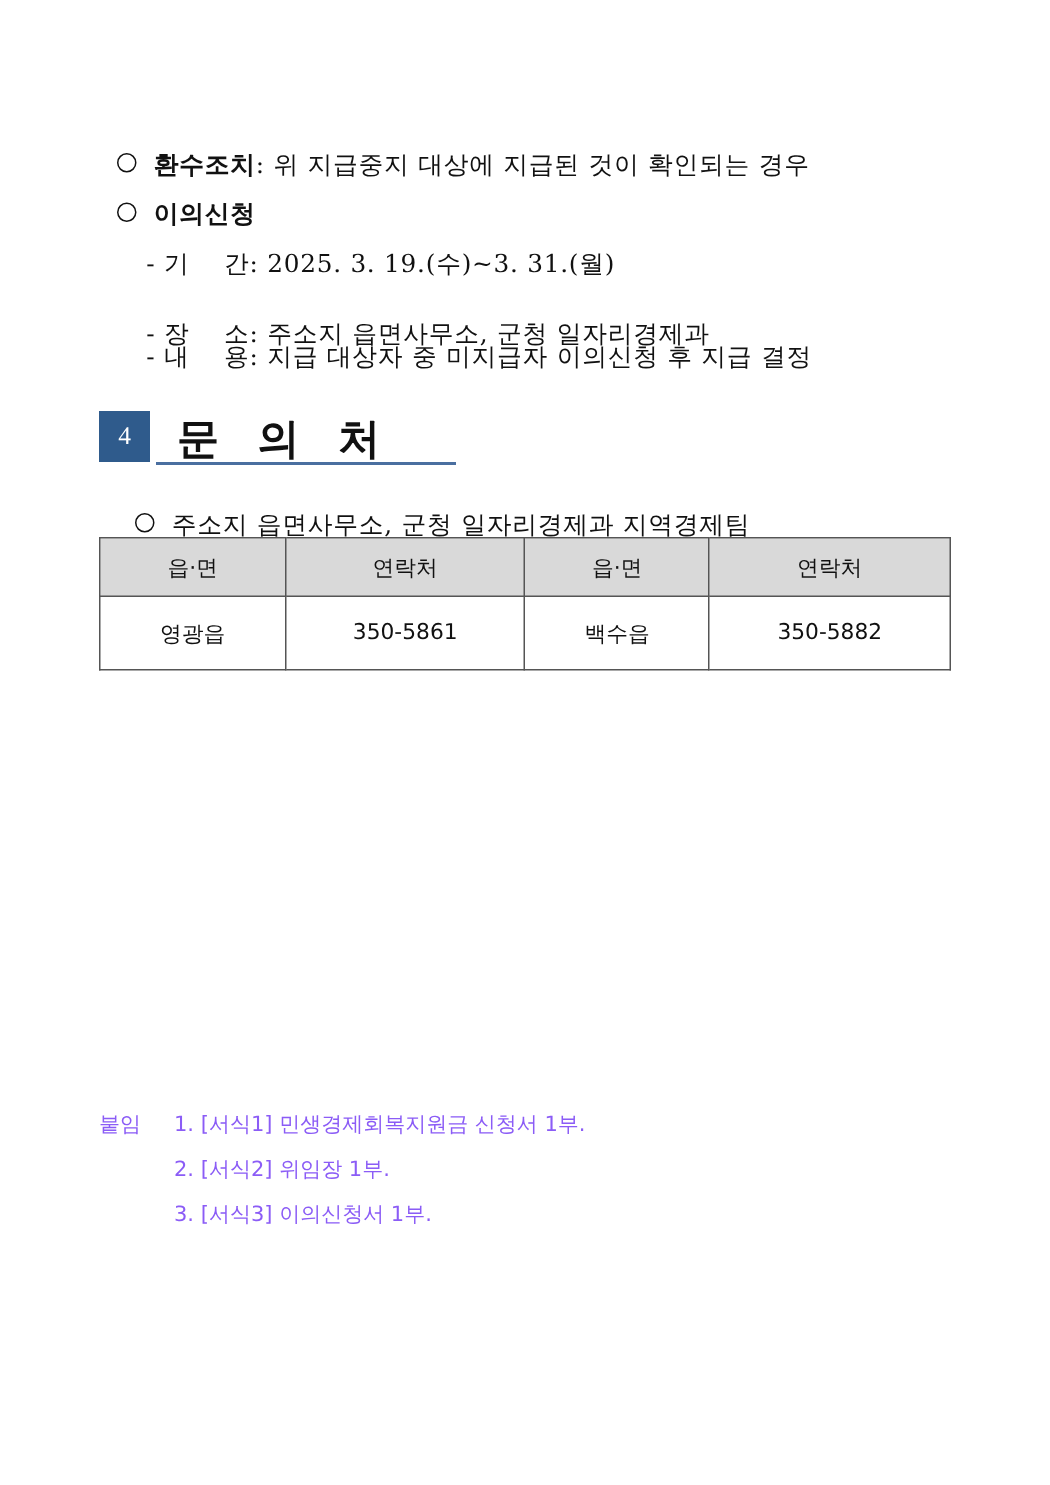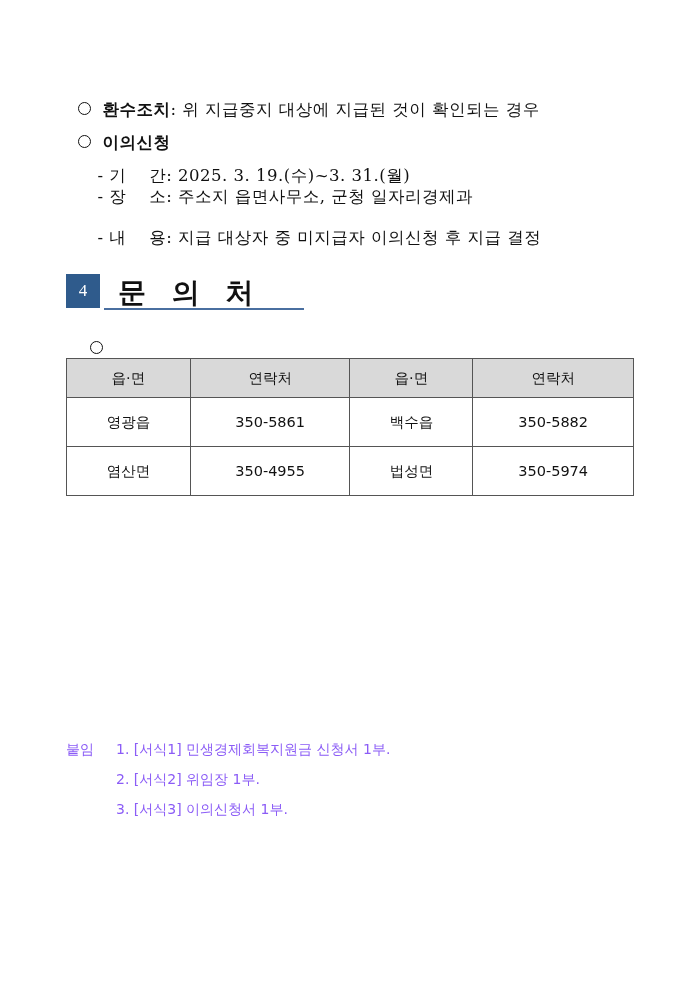--- a/index.html
+++ b/index.html
@@ -22,56 +22,50 @@
 
 <div class="line" style="left:66px; top:80px;">
   <span class="bullet"></span><span class="bold">환수조치</span><span>: 위 지급중지 대상에 지급된 것이 확인되는 경우</span>
 </div>
 <div class="line" style="left:66px; top:113px;">
   <span class="bullet"></span><span class="bold">이의신청</span>
 </div>
 <div class="line" style="left:86px; top:146px;">
   <span>- 기    간:</span><span> 2025. 3. 19.(수)~3. 31.(월)</span>
 </div>
-<div class="line" style="left:86px; top:167px;">
+<div class="line" style="left:86px; top:193px;">
   <span>- 장    소:</span><span> 주소지 읍면사무소, 군청 일자리경제과</span>
 </div>
 <div class="line" style="left:86px; top:208px;">
   <span>- 내    용:</span><span> 지급 대상자 중 미지급자 이의신청 후 지급 결정</span>
 </div>
 
 <div class="sec-box">4</div>
 <div class="sec-title">문 의 처</div>
 <div class="sec-rule"></div>
 
 <div class="line" style="left:78px; top:320px;">
-  <span class="bullet"></span>
+  <span class="bullet"></span><span>주소지 읍면사무소, 군청 일자리경제과 지역경제팀</span>
 </div>
 
 <table>
   <thead>
     <tr>
       <th class="c1">읍·면</th>
       <th class="c2">연락처</th>
       <th class="c3">읍·면</th>
       <th class="c4">연락처</th>
     </tr>
   </thead>
   <tbody>
     <tr>
       <td>영광읍</td>
       <td>350-5861</td>
       <td>백수읍</td>
       <td>350-5882</td>
     </tr>
-    <tr>
-      <td>염산면</td>
-      <td>350-4955</td>
-      <td>법성면</td>
-      <td>350-5974</td>
-    </tr>
   </tbody>
 </table>
 
 <div class="attach" style="left:66px; top:741px;">붙임</div>
 <div class="attach" style="left:116px; top:741px;">1. [서식1] 민생경제회복지원금 신청서 1부.</div>
 <div class="attach" style="left:116px; top:771px;">2. [서식2] 위임장 1부.</div>
 <div class="attach" style="left:116px; top:801px;">3. [서식3] 이의신청서 1부.</div>
 
 </body></html>

